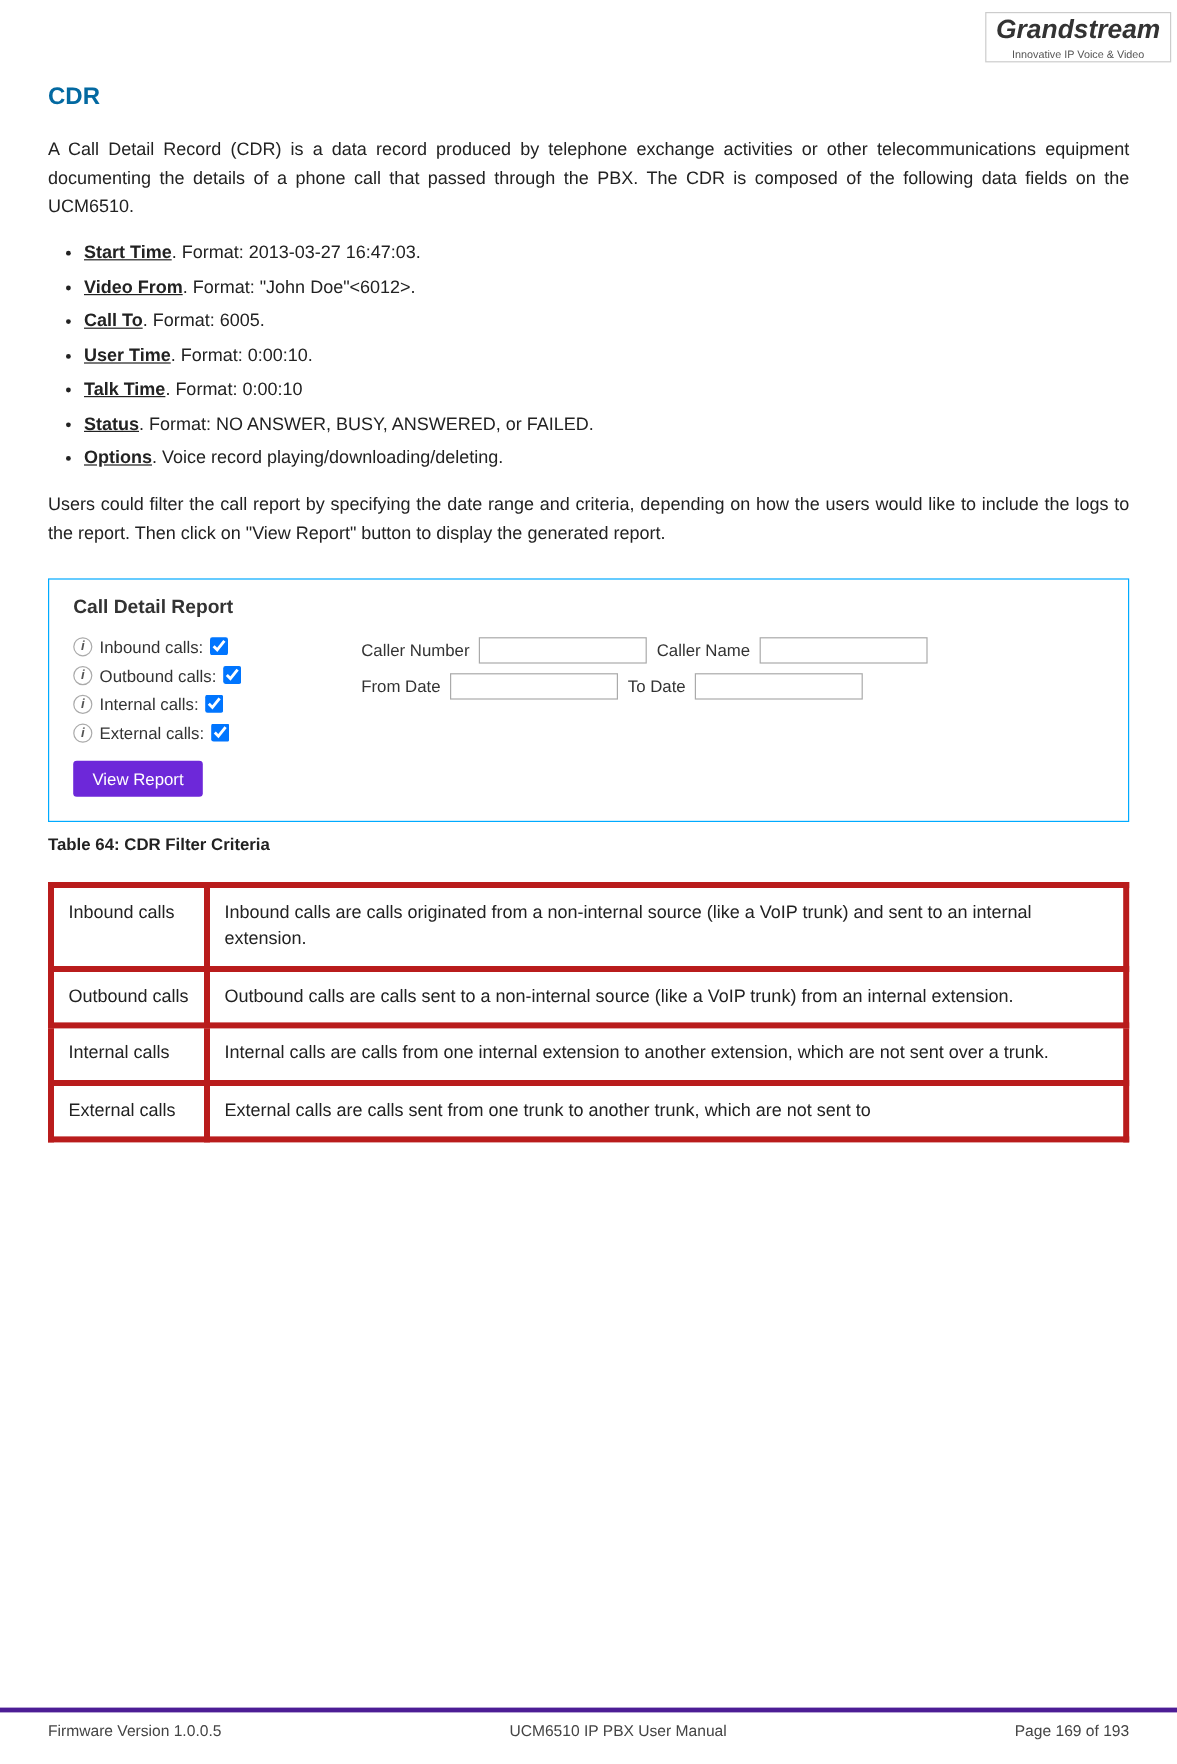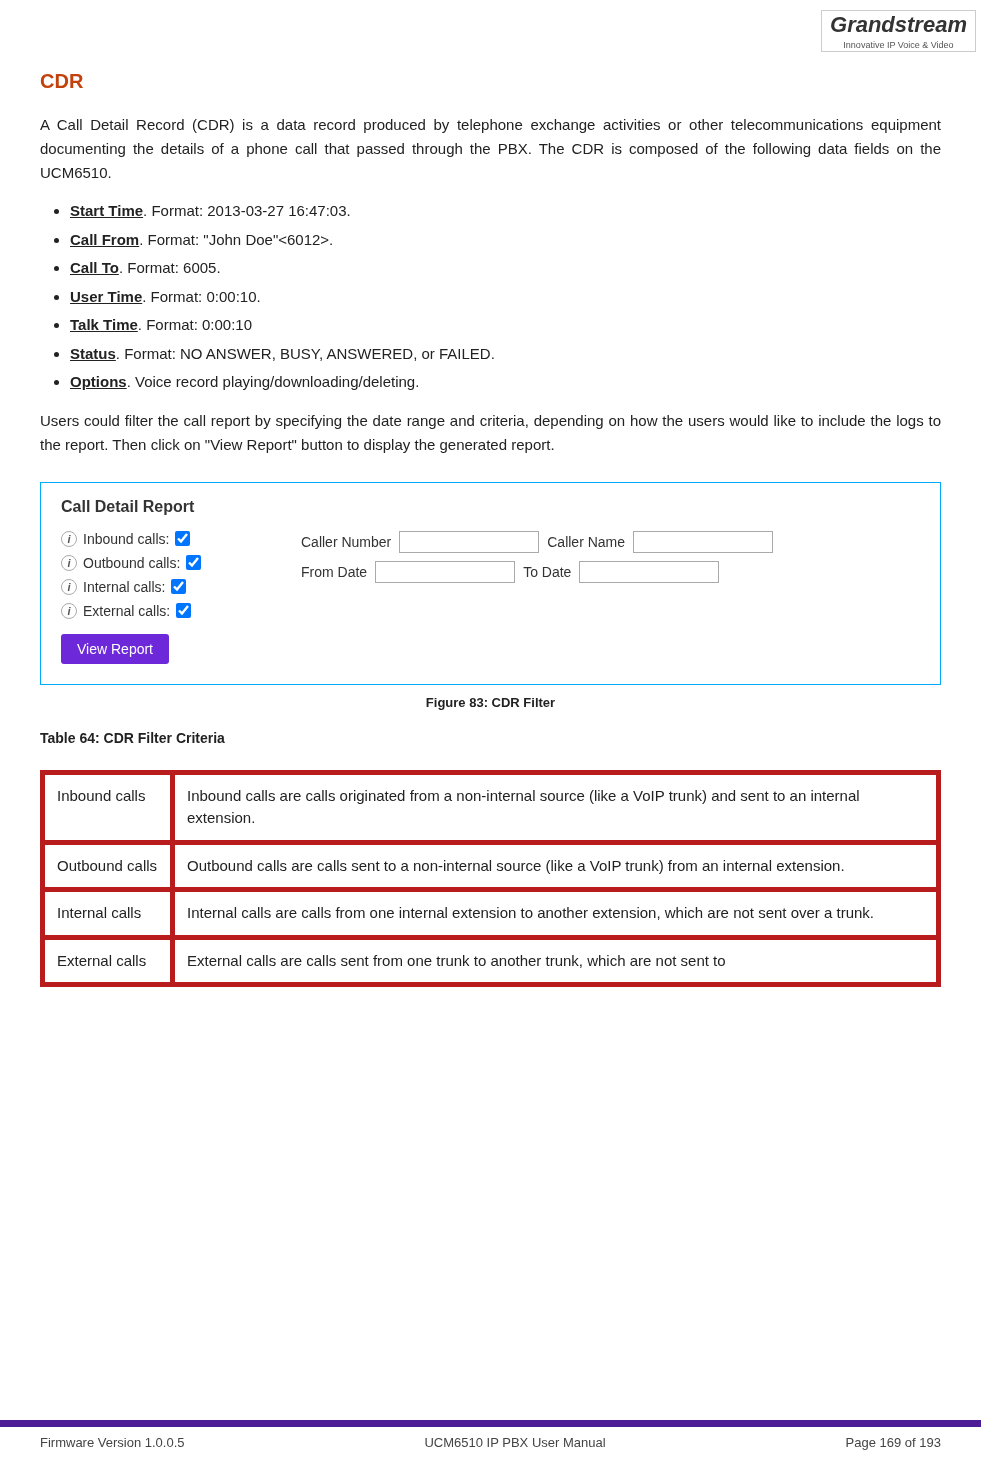--- a/index.html
+++ b/index.html
@@ -35,21 +35,21 @@
       color: #333;
       font-weight: bold;
     }
     .logo-sub {
       font-size: 9px;
       color: #555;
       display: block;
       margin-top: 2px;
     }
     .page-title {
-      color: #c2410c;
+      color: #0369a1;
       font-size: 20px;
       font-weight: bold;
       margin-top: 50px;
       margin-bottom: 20px;
     }
     .intro-text {
       font-size: 15px;
       line-height: 1.6;
       text-align: justify;
       margin-bottom: 15px;
@@ -179,21 +179,21 @@
     .page-footer {
       position: absolute;
       bottom: 20px;
       left: 0;
       right: 0;
       padding: 0 40px;
       display: flex;
       justify-content: space-between;
       font-size: 13px;
       color: #444;
-      border-top: 7px solid #4c1d95;
+      border-top: 4px solid #4c1d95;
       padding-top: 8px;
     }
     .right-filter-rows {
       display: flex;
       flex-direction: column;
       gap: 8px;
     }
     .right-filter-row {
       display: flex;
       align-items: center;
@@ -211,21 +211,21 @@
       <span class="logo-sub">Innovative IP Voice &amp; Video</span>
     </div>
   </div>
 
   <div class="page-title">CDR</div>
 
   <p class="intro-text">A Call Detail Record (CDR) is a data record produced by telephone exchange activities or other telecommunications equipment documenting the details of a phone call that passed through the PBX. The CDR is composed of the following data fields on the UCM6510.</p>
 
   <ul class="bullet-list">
     <li><strong>Start Time</strong>. Format: 2013-03-27 16:47:03.</li>
-    <li><strong>Call From</strong>. Format: "John Doe"&lt;6012&gt;.</li>
+    <li><strong>Video From</strong>. Format: "John Doe"&lt;6012&gt;.</li>
     <li><strong>Call To</strong>. Format: 6005.</li>
     <li><strong>User Time</strong>. Format: 0:00:10.</li>
     <li><strong>Talk Time</strong>. Format: 0:00:10</li>
     <li><strong>Status</strong>. Format: NO ANSWER, BUSY, ANSWERED, or FAILED.</li>
     <li><strong>Options</strong>. Voice record playing/downloading/deleting.</li>
   </ul>
 
   <p class="filter-para">Users could filter the call report by specifying the date range and criteria, depending on how the users would like to include the logs to the report. Then click on "View Report" button to display the generated report.</p>
 
   <div class="cdr-filter-box">
@@ -270,21 +270,20 @@
             <span class="filter-label">To Date</span>
             <input type="text" class="filter-text-input" value="" style="">
           </div>
         </div>
       </div>
     </div>
 
     <button class="view-report-btn">View Report</button>
   </div>
 
-  <div class="figure-caption">Figure 83: CDR Filter</div>
 
   <div class="table-caption">Table 64: CDR Filter Criteria</div>
 
   <table class="cdr-table">
     <tbody>
       <tr>
         <td>Inbound calls</td>
         <td>Inbound calls are calls originated from a non-internal source (like a VoIP trunk) and sent to an internal extension.</td>
       </tr>
       <tr>

